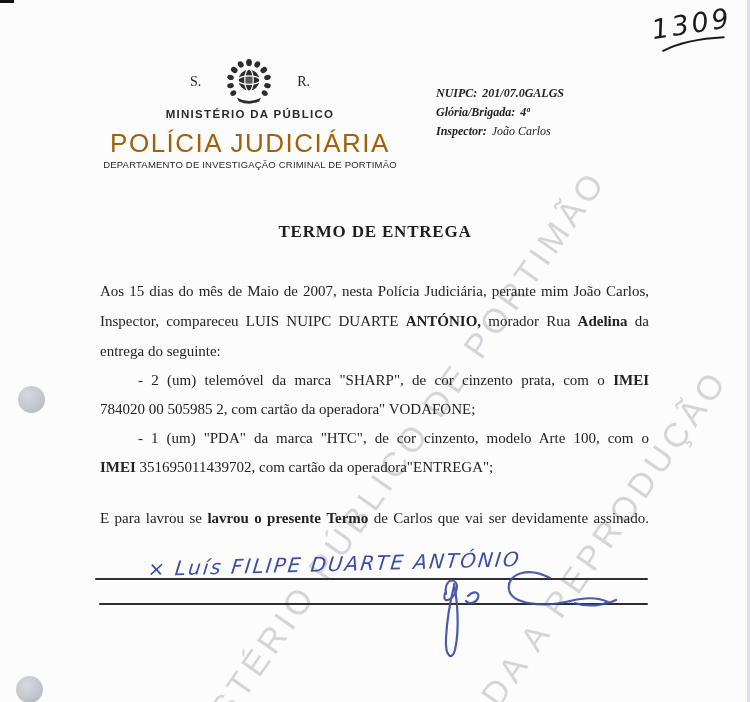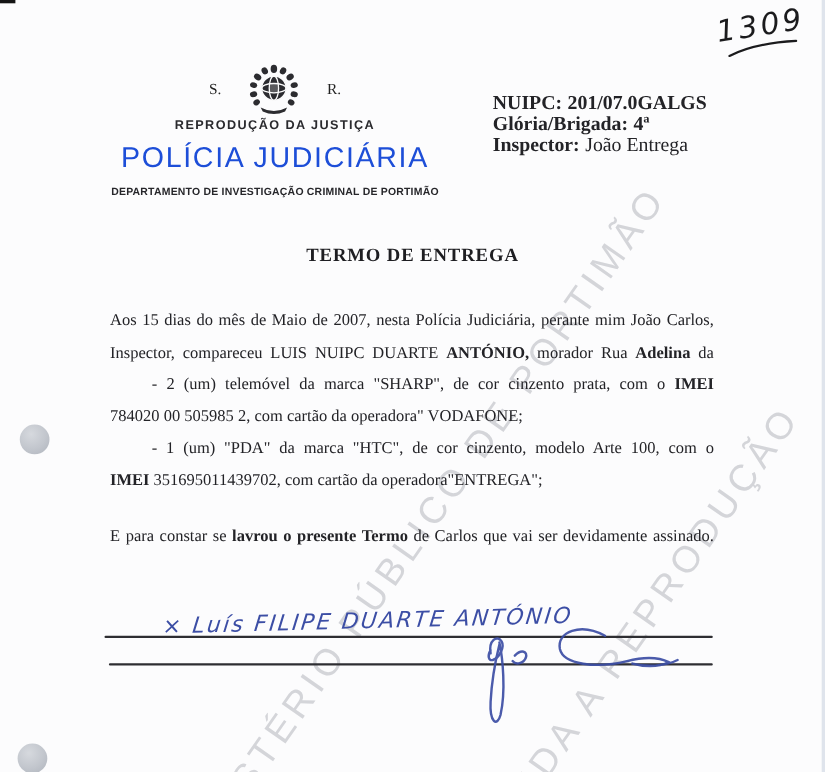--- a/index.html
+++ b/index.html
@@ -25,24 +25,24 @@
     font-size:34px;letter-spacing:5px;white-space:nowrap;color:var(--watermark,#b4b6bd);
     opacity:.55;transform-origin:0 0;transform:rotate(-55deg);font-weight:400;}
   .wm1{left:150px;top:780px;}
   .wm2{left:390px;top:810px;}
   
   .hdr{position:absolute;left:100px;top:58px;width:300px;text-align:center;z-index:2;
     font-family:"Liberation Sans","DejaVu Sans",sans-serif;}
   .sr-row{display:flex;align-items:center;justify-content:center;gap:22px;height:48px;}
   .sr-letter{font-family:"Liberation Serif",serif;font-size:14px;color:#222;}
   .ministry{margin-top:2px;font-size:11.5px;font-weight:bold;letter-spacing:1.3px;color:#2a2a2e;}
-  .org{margin-top:8px;font-size:26px;letter-spacing:1.5px;color:#1d4ed8;}
-  .dept{margin-top:10px;font-size:9.5px;font-weight:bold;letter-spacing:.2px;color:#26262a;}
+  .org{margin-top:8px;font-size:26px;letter-spacing:1.5px;color:#a16207;}
+  .dept{font-size:9.5px;font-weight:normal;letter-spacing:.2px;color:#26262a;}
   
-  .case-info{position:absolute;left:448px;top:84px;z-index:2;font-size:18px;line-height:19px;}
+  .case-info{position:absolute;left:436px;top:84px;z-index:2;font-size:12px;line-height:19px;font-style:italic;}
   .ci-row .bold{font-weight:bold;}
   .ci-val{margin-left:5px;}
   
   .title{position:absolute;left:0;top:222px;width:750px;margin:0;text-align:center;
     font-size:17px;font-weight:bold;letter-spacing:.8px;z-index:2;color:#1e1e22;}
   
   .textblock{position:absolute;left:100px;top:276px;width:549px;z-index:2;font-size:15px;}
   .para{line-height:30px;}
   .para.item{line-height:29px;}
   .para.closing{line-height:29px;margin-top:22px;}
@@ -98,54 +98,55 @@
         </g>
         <g stroke="#fafafa" stroke-width="1.3" fill="none">
           <ellipse cx="27" cy="24" rx="12" ry="4.6"></ellipse>
           <ellipse cx="27" cy="24" rx="4.6" ry="12"></ellipse>
           <circle cx="27" cy="24" r="12"></circle>
         </g>
         <rect x="22.5" y="19" width="9" height="10" rx="1.2" fill="#fdfdfd" opacity="0.22"></rect>
       </svg>
       <span class="sr-letter">R.</span>
     </div>
-    <div class="ministry">REPRODUÇÃO DA JUSTIÇA</div>
+    <div class="ministry">MINISTÉRIO DA PÚBLICO</div>
     <div class="org">POLÍCIA JUDICIÁRIA</div>
     <div class="dept">DEPARTAMENTO DE INVESTIGAÇÃO CRIMINAL DE PORTIMÃO</div>
   </header>
 
   <section class="case-info">
     <div class="ci-row">
       <span class="bold">NUIPC:</span><span class="ci-val bold">201/07.0GALGS</span>
     </div>
     <div class="ci-row">
       <span class="bold">Glória/Brigada:</span><span class="ci-val bold">4ª</span>
     </div>
     <div class="ci-row">
-      <span class="bold">Inspector:</span><span class="ci-val">João Entrega</span>
+      <span class="bold">Inspector:</span><span class="ci-val">João Carlos</span>
     </div>
   </section>
 
   <h1 class="title">TERMO DE ENTREGA</h1>
 
   <main class="textblock">
     <div class="para p1">
         <div class="tline just"><span>Aos 15 dias do mês de Maio de 2007, nesta Polícia Judiciária, perante mim João Carlos,</span></div>
         <div class="tline just"><span>Inspector, compareceu LUIS NUIPC DUARTE </span><span class="bold">ANTÓNIO,</span><span> morador Rua </span><span class="bold">Adelina</span><span> da</span></div>
+        <div class="tline"><span>entrega do seguinte:</span></div>
       </div>
     <div class="para item">
         <div class="tline just" style="text-indent: 38px;"><span>- 2 (um) telemóvel da marca "SHARP", de cor cinzento prata, com o </span><span class="bold">IMEI</span></div>
         <div class="tline"><span>784020 00 505985 2, com cartão da operadora" VODAFONE;</span></div>
       </div>
     <div class="para item">
         <div class="tline just" style="text-indent: 38px;"><span>- 1 (um) "PDA" da marca "HTC", de cor cinzento, modelo Arte 100, com o</span></div>
         <div class="tline"><span class="bold">IMEI</span><span> 351695011439702, com cartão da operadora"ENTREGA";</span></div>
       </div>
     <div class="para closing">
-        <div class="tline just"><span>E para constar se </span><span class="bold">lavrou o presente</span><span> </span><span class="bold">Termo</span><span> de Carlos que vai ser devidamente assinado.</span></div>
+        <div class="tline just"><span>E para lavrou se </span><span class="bold">lavrou o presente</span><span> </span><span class="bold">Termo</span><span> de Carlos que vai ser devidamente assinado.</span></div>
       </div>
   </main>
 
   <div class="sig-name">× Luís FILIPE DUARTE ANTÓNIO</div>
   <div class="sig-line sig-line1"></div>
   <div class="sig-line sig-line2"></div>
   <svg class="scribble" width="260" height="110" viewBox="0 0 260 110">
     <g stroke="#3c4ea5" stroke-width="2.2" fill="none" stroke-linecap="round" opacity="0.92">
       <path d="M46 32 C 44 20 52 15 56 21 C 59 26 54 36 48 38 C 44 39 43 34 46 29"></path>
       <path d="M54 22 C 57 36 60 66 55 88 C 52 99 45 95 46 76 C 47 57 51 36 54 24"></path>

